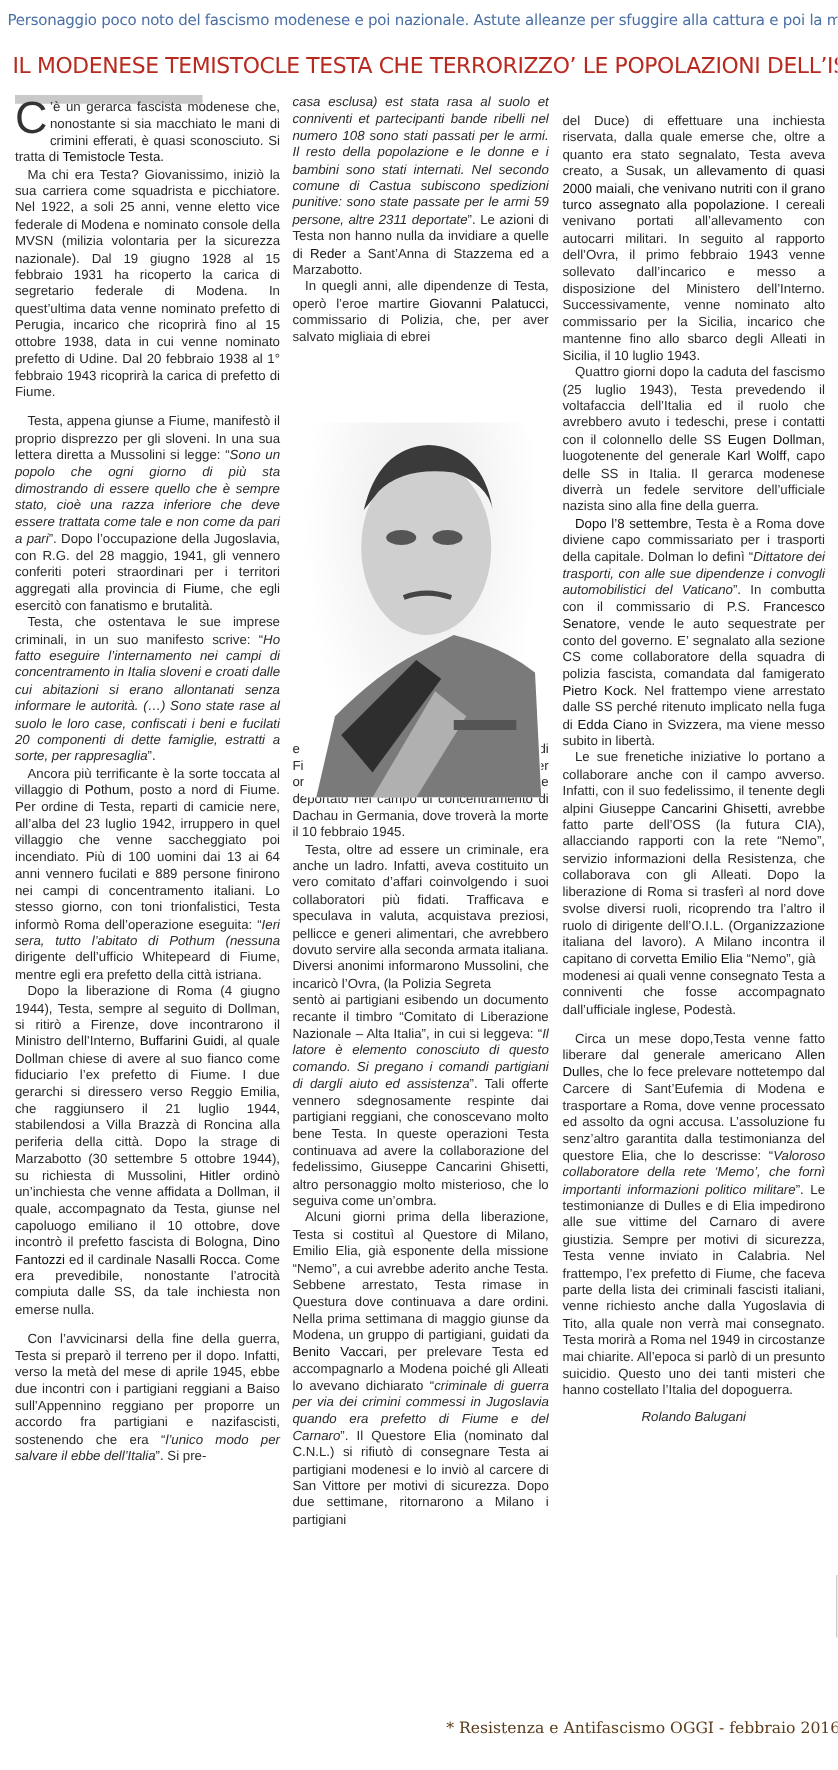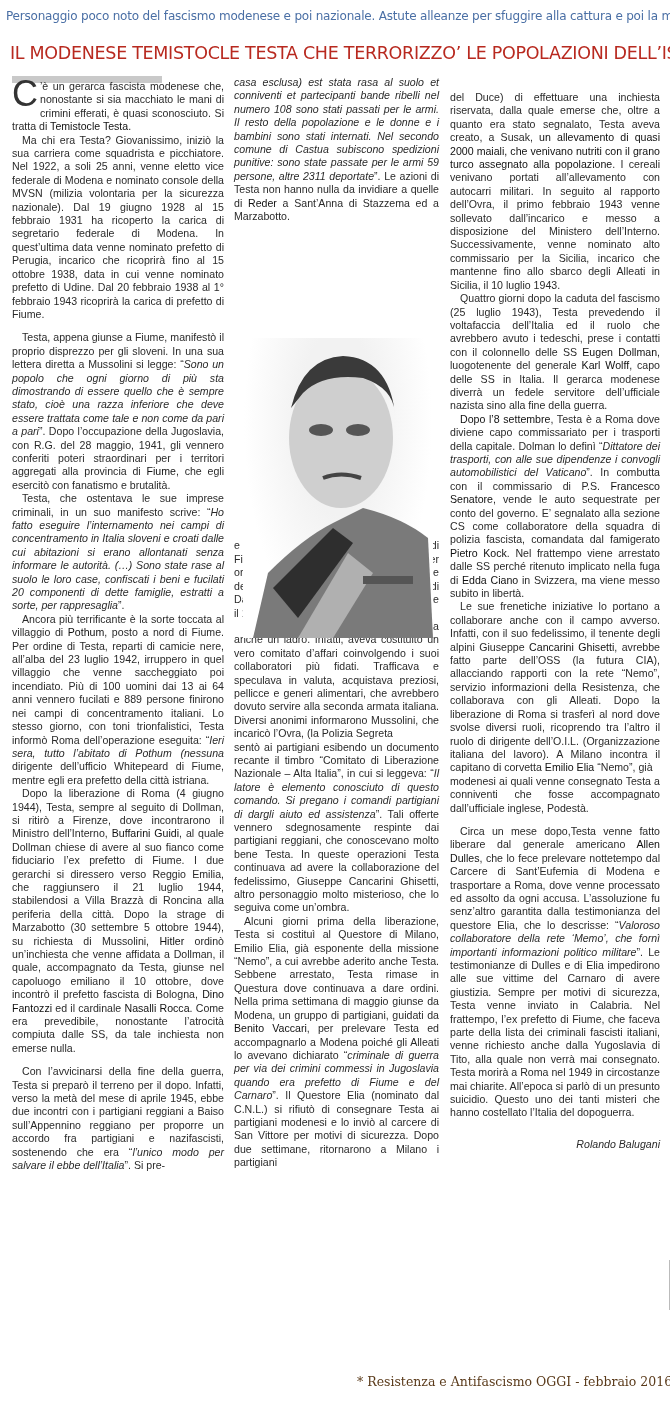--- a/index.html
+++ b/index.html
@@ -16,21 +16,21 @@
   .col i { font-style:italic; }
   #col1 { left:12px; top:76px; width:212px; }
   #col2 { left:234px; top:76px; width:205px; }
   #col3 { left:450px; top:91px; width:210px; }
   .dropcap-bar { position:absolute; left:12px; top:76px; width:150px; height:7px; background:#c9c9c9; }
   .dropcap { float:left; font-size:36px; line-height:30px; margin:-1px 2px 0 0; color:#333; font-family:"Liberation Sans", sans-serif; }
   #col1 p.first { text-indent:0; }
   .photo { position:absolute; left:243px; top:338px; width:190px; height:300px;
            background:radial-gradient(ellipse at 50% 28%, #f2f2f2 0%, #f2f2f2 30%, #ffffff 70%); }
   .photo svg { width:100%; height:100%; }
-  .signature { text-align:right; font-style:italic; margin-top:18px; }
+  .signature { text-align:center; font-style:italic; margin-top:8px; }
   .source { position:absolute; left:357px; top:1374px; font-family:"DejaVu Serif", serif; font-size:12.5px; color:#5a3a1a; white-space:nowrap; }
   .vline { position:absolute; left:669px; top:1260px; width:1px; height:50px; background:#bbb; }
 </style>
 </head>
 <body>
 
 <div class="subtitle">Personaggio poco noto del fascismo modenese e poi nazionale. Astute alleanze per sfuggire alla cattura e poi la morte misteriosa</div>
 <div class="title"><span>IL MODENESE TEMISTOCLE TESTA CHE TERRORIZZO’ LE POPOLAZIONI DELL’ISTRIA</span></div>
 
 <div class="dropcap-bar"></div>
@@ -40,20 +40,21 @@
   <p><span>Ma chi era Testa? Giovanissimo, iniziò la sua carriera come squadrista e picchiatore. Nel 1922, a soli 25 anni, venne eletto vice federale di Modena e nominato console della MVSN (milizia volontaria per la sicurezza nazionale). Dal 19 giugno 1928 al 15 febbraio 1931 ha ricoperto la carica di segretario federale di Modena. In quest’ultima data venne nominato prefetto di Perugia, incarico che ricoprirà fino al 15 ottobre 1938, data in cui venne nominato prefetto di Udine. Dal 20 febbraio 1938 al 1° febbraio 1943 ricoprirà la carica di prefetto di Fiume.</span></p>
   <p class="gap"><span>Testa, appena giunse a Fiume, manifestò il proprio disprezzo per gli sloveni. In una sua lettera diretta a Mussolini si legge: “</span><i>Sono un popolo che ogni giorno di più sta dimostrando di essere quello che è sempre stato, cioè una razza inferiore che deve essere trattata come tale e non come da pari a pari</i><span>”. Dopo l’occupazione della Jugoslavia, con R.G. del 28 maggio, 1941, gli vennero conferiti poteri straordinari per i territori aggregati alla provincia di </span><b>Fiume</b><span>, che egli esercitò con fanatismo e brutalità.</span></p>
   <p><span>Testa, che ostentava le sue imprese criminali, in un suo manifesto scrive: “</span><i>Ho fatto eseguire l’internamento nei campi di concentramento in Italia sloveni e croati dalle cui abitazioni si erano allontanati senza informare le autorità. (…) Sono state rase al suolo le loro case, confiscati i beni e fucilati 20 componenti di dette famiglie, estratti a sorte, per rappresaglia</i><span>”.</span></p>
   <p><span>Ancora più terrificante è la sorte toccata al villaggio di </span><b>Pothum</b><span>, posto a nord di Fiume. Per ordine di Testa, reparti di camicie nere, all’alba del 23 luglio 1942, irruppero in quel villaggio che venne saccheggiato poi incendiato. Più di 100 uomini dai 13 ai 64 anni vennero fucilati e 889 persone finirono nei campi di concentramento italiani. Lo stesso giorno, con toni trionfalistici, Testa informò Roma dell’operazione eseguita: “</span><i>Ieri sera, tutto l’abitato di Pothum (nessuna</i><span> dirigente dell’ufficio Whitepeard di Fiume, mentre egli era prefetto della città istriana.</span></p>
   <p><span>Dopo la liberazione di Roma (4 giugno 1944), Testa, sempre al seguito di Dollman, si ritirò a Firenze, dove incontrarono il Ministro dell’Interno, </span><b>Buffarini Guidi</b><span>, al quale Dollman chiese di avere al suo fianco come fiduciario l’ex prefetto di Fiume. I due gerarchi si diressero verso Reggio Emilia, che raggiunsero il 21 luglio 1944, stabilendosi a Villa Brazzà di Roncina alla periferia della città. Dopo la strage di Marzabotto (30 settembre 5 ottobre 1944), su richiesta di Mussolini, </span><b>Hitler</b><span> ordinò un’inchiesta che venne affidata a Dollman, il quale, accompagnato da Testa, giunse nel capoluogo emiliano il 10 ottobre, dove incontrò il prefetto fascista di Bologna, </span><b>Dino Fantozzi</b><span> ed il cardinale </span><b>Nasalli Rocca</b><span>. Come era prevedibile, nonostante l’atrocità compiuta dalle SS, da tale inchiesta non emerse nulla.</span></p>
   <p class="gap"><span>Con l’avvicinarsi della fine della guerra, Testa si preparò il terreno per il dopo. Infatti, verso la metà del mese di aprile 1945, ebbe due incontri con i partigiani reggiani a Baiso sull’Appennino reggiano per proporre un accordo fra partigiani e nazifascisti, sostenendo che era “</span><i>l’unico modo per salvare il ebbe dell’Italia</i><span>”. Si pre-</span></p>
 </div>
 
 <div class="col" id="col2">
   <p style="text-indent:0"><i>casa esclusa) est stata rasa al suolo et conniventi et partecipanti bande ribelli nel numero 108 sono stati passati per le armi. Il resto della popolazione e le donne e i bambini sono stati internati. Nel secondo comune di Castua subiscono spedizioni punitive: sono state passate per le armi 59 persone, altre 2311 deportate</i><span>”. Le azioni di Testa non hanno nulla da invidiare a quelle di </span><b>Reder</b><span> a Sant’Anna di Stazzema ed a Marzabotto.</span></p>
+  <p><span>In quegli anni, alle dipendenze di Testa, operò l’eroe martire </span><b>Giovanni Palatucci</b><span>, commissario di Polizia, che, per aver salvato migliaia di ebrei</span></p>
   <div style="height:316px"></div>
   <p style="text-indent:0"><span>e per aver tentato di salvare l’italianità di Fiume, venne arrestato dalla Ghestapo per ordine di </span><b>Kappler</b><span>, il 13 settembre 1944 e deportato nel campo di concentramento di Dachau in Germania, dove troverà la morte il 10 febbraio 1945.</span></p>
   <p><span>Testa, oltre ad essere un criminale, era anche un ladro. Infatti, aveva costituito un vero comitato d’affari coinvolgendo i suoi collaboratori più fidati. Trafficava e speculava in valuta, acquistava preziosi, pellicce e generi alimentari, che avrebbero dovuto servire alla seconda armata italiana. Diversi anonimi informarono Mussolini, che incaricò l’Ovra, (la Polizia Segreta</span></p>
   <p style="text-indent:0"><span>sentò ai partigiani esibendo un documento recante il timbro “Comitato di Liberazione Nazionale – Alta Italia”, in cui si leggeva: “</span><i>Il latore è elemento conosciuto di questo comando. Si pregano i comandi partigiani di dargli aiuto ed assistenza</i><span>”. Tali offerte vennero sdegnosamente respinte dai partigiani reggiani, che conoscevano molto bene Testa. In queste operazioni Testa continuava ad avere la collaborazione del fedelissimo, Giuseppe Cancarini Ghisetti, altro personaggio molto misterioso, che lo seguiva come un’ombra.</span></p>
   <p><span>Alcuni giorni prima della liberazione, Testa si costituì al Questore di Milano, Emilio Elia, già esponente della missione “Nemo”, a cui avrebbe aderito anche Testa. Sebbene arrestato, Testa rimase in Questura dove continuava a dare ordini. Nella prima settimana di maggio giunse da Modena, un gruppo di partigiani, guidati da </span><b>Benito Vaccari</b><span>, per prelevare Testa ed accompagnarlo a Modena poiché gli Alleati lo avevano dichiarato “</span><i>criminale di guerra per via dei crimini commessi in Jugoslavia quando era prefetto di Fiume e del Carnaro</i><span>”. Il Questore Elia (nominato dal C.N.L.) si rifiutò di consegnare Testa ai partigiani modenesi e lo inviò al carcere di San Vittore per motivi di sicurezza. Dopo due settimane, ritornarono a Milano i partigiani</span></p>
 </div>
 
 <div class="photo">
   <svg viewBox="0 0 190 300">
     <ellipse cx="98" cy="100" rx="52" ry="70" fill="#cfcfcf"></ellipse>

